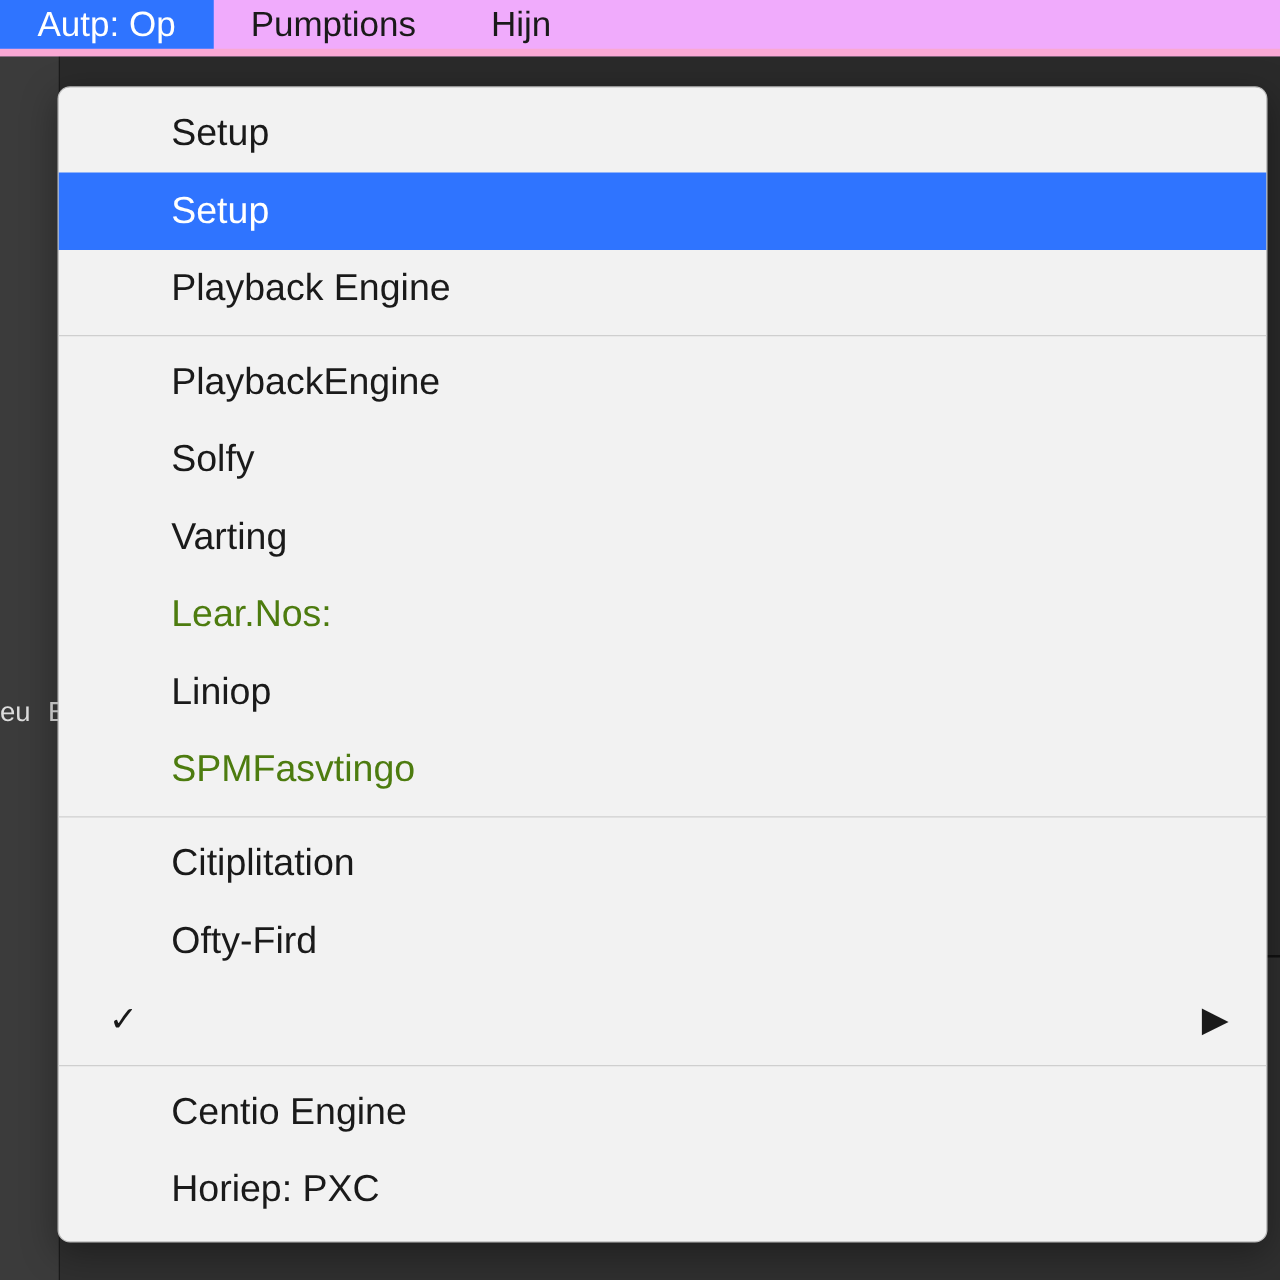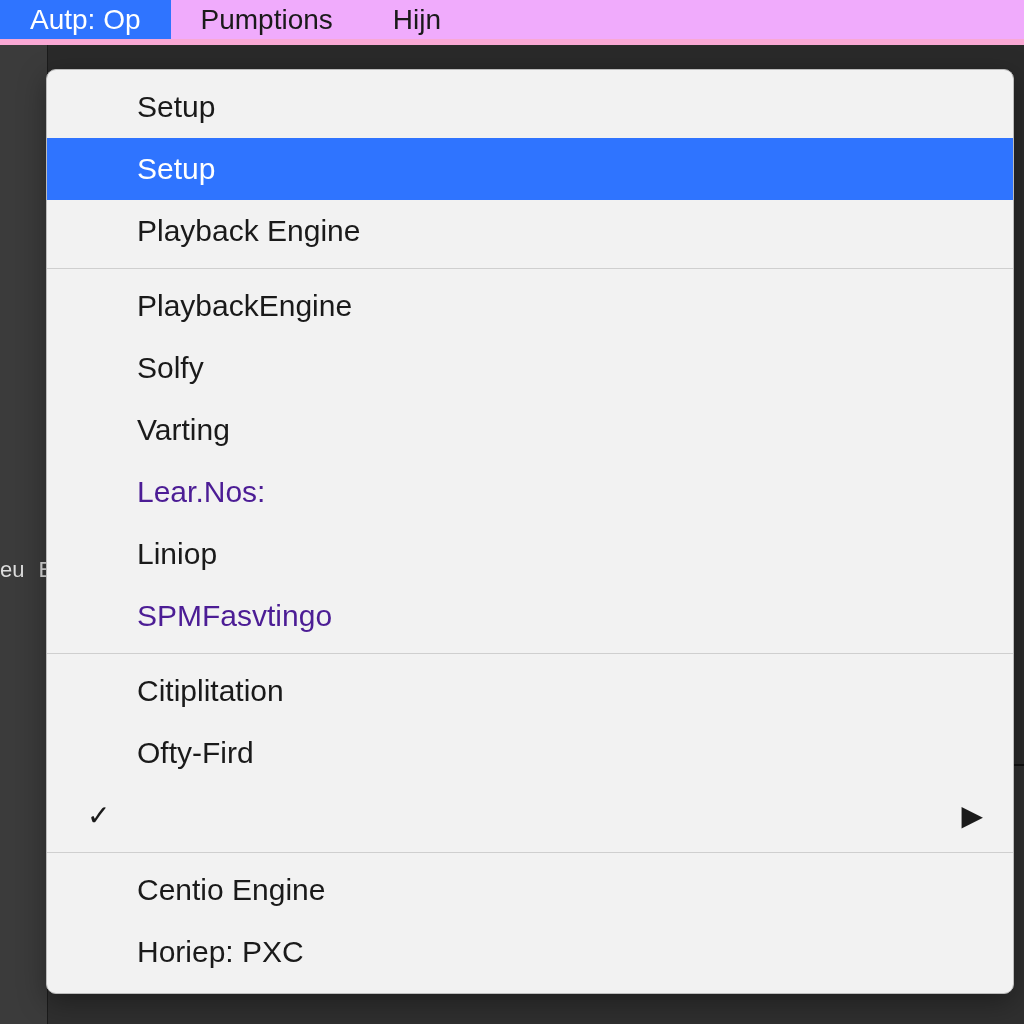--- a/index.html
+++ b/index.html
@@ -77,21 +77,21 @@
     height: 62px;
     padding: 0 26px 0 90px;
     font-size: 30px;
     color: #1a1a1a;
     cursor: default;
   }
   .menu-item.highlight {
     background: #2f74ff;
     color: #ffffff;
   }
-  .menu-item.disabled { color: #4c1d95; align-items: center; }
+  .menu-item.disabled { color: #4d7c0f; align-items: center; }
   .menu-sep {
     height: 1px;
     background: #cfcfcf;
     margin: 6px 0;
   }
   .check, .arrow {
     position: absolute;
     font-size: 28px;
     color: #1a1a1a;
   }

